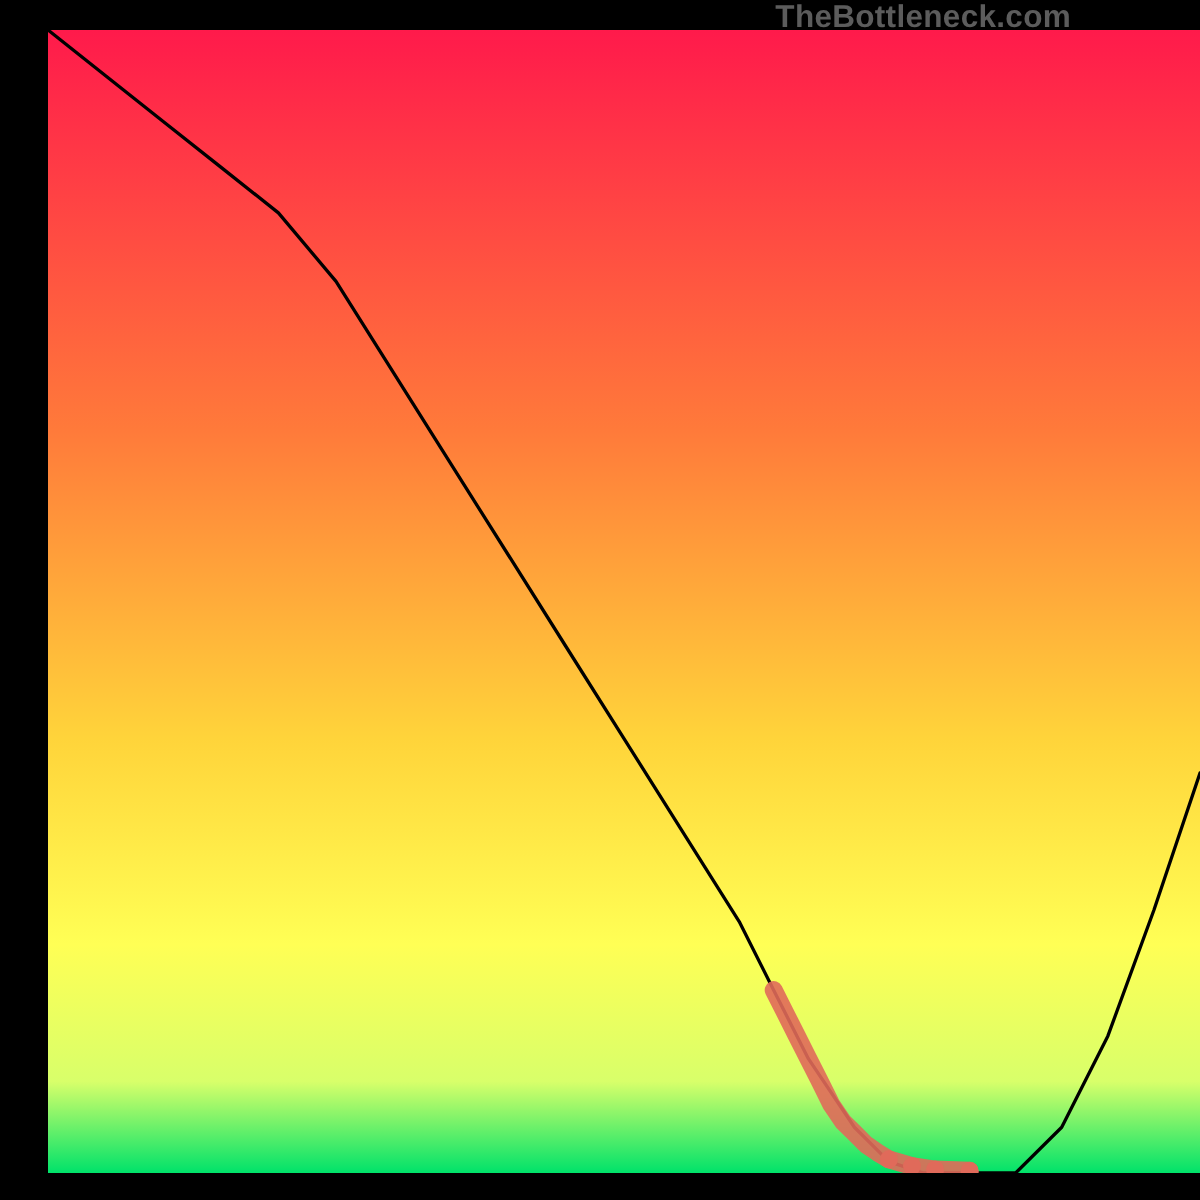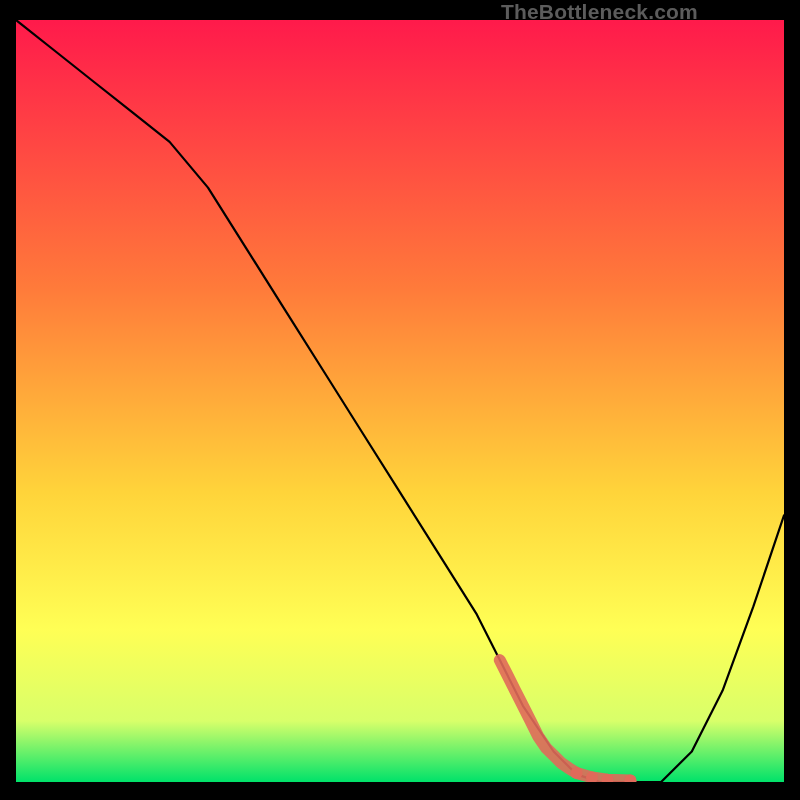--- a/index.html
+++ b/index.html
@@ -5,21 +5,21 @@
   html, body {
     margin: 0;
     padding: 0;
     width: 800px;
     height: 800px;
     background: #000;
     overflow: hidden;
   }
   .frame {
     position: absolute;
-    left: 0;
+    left: 16px;
     top: 0;
     width: 716px;
     height: 800px;
     background: #000;
   }
   .plot {
     position: absolute;
     left: 16px;
     top: 20px;
     width: 768px;

